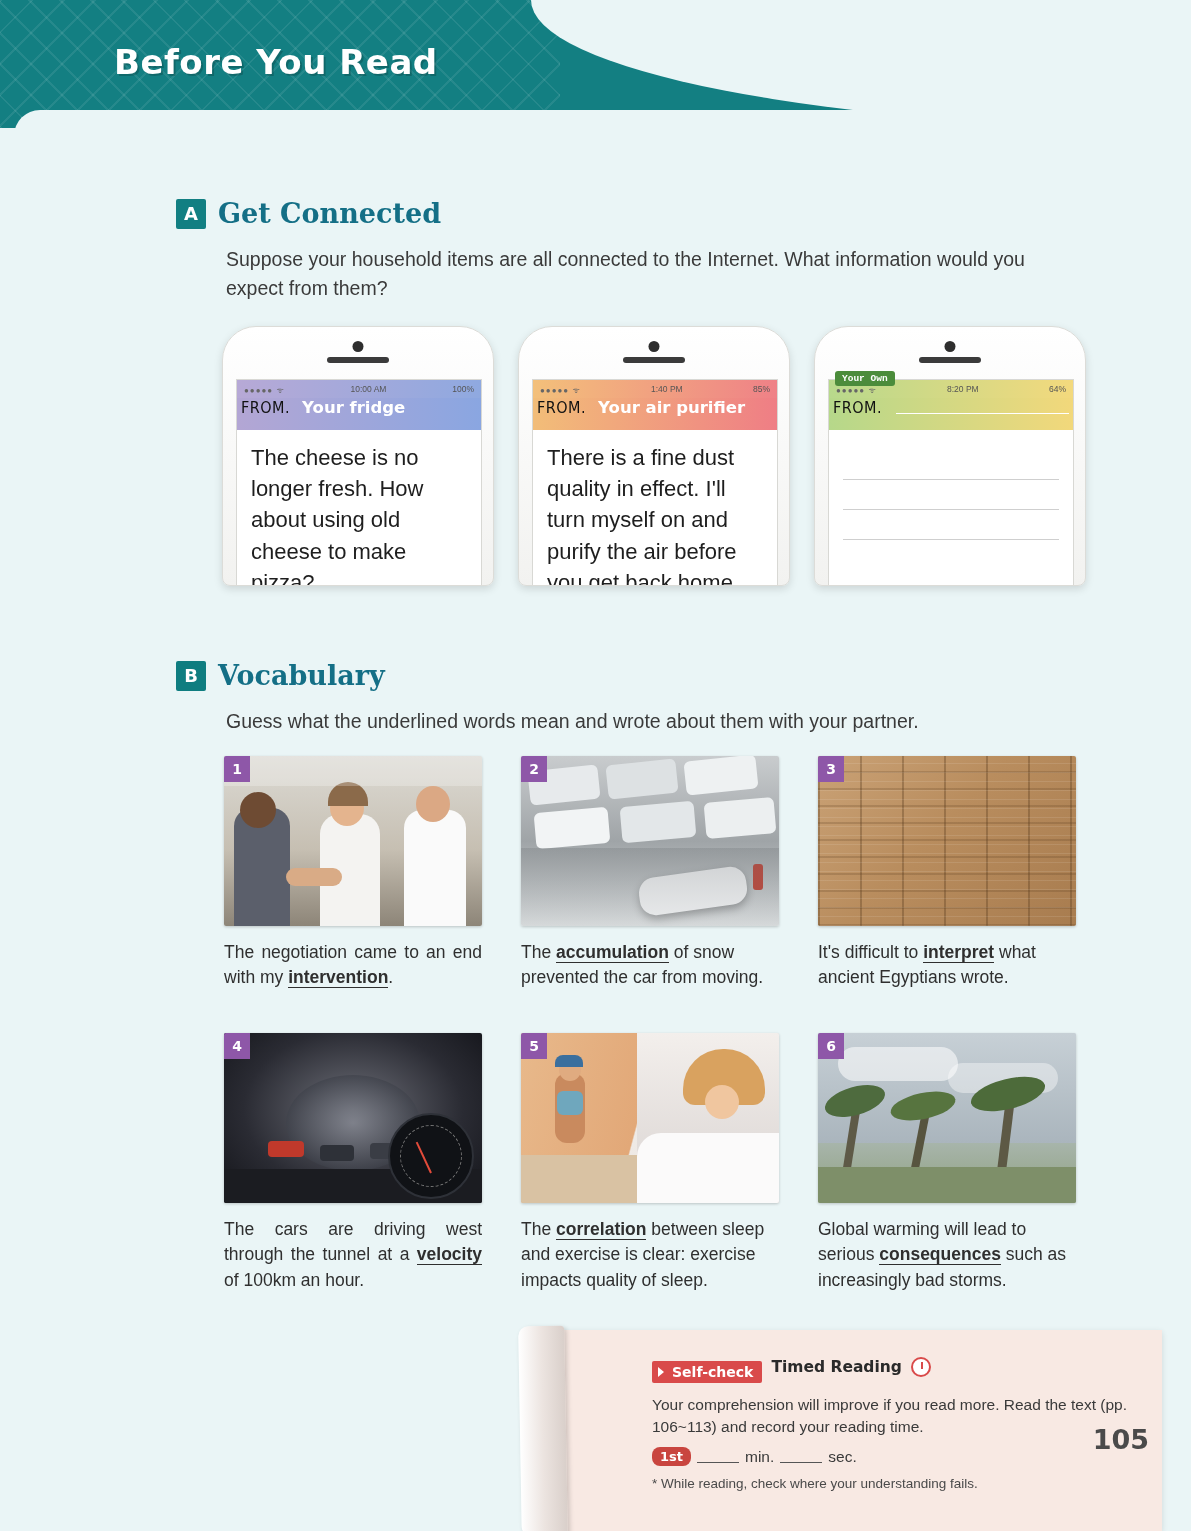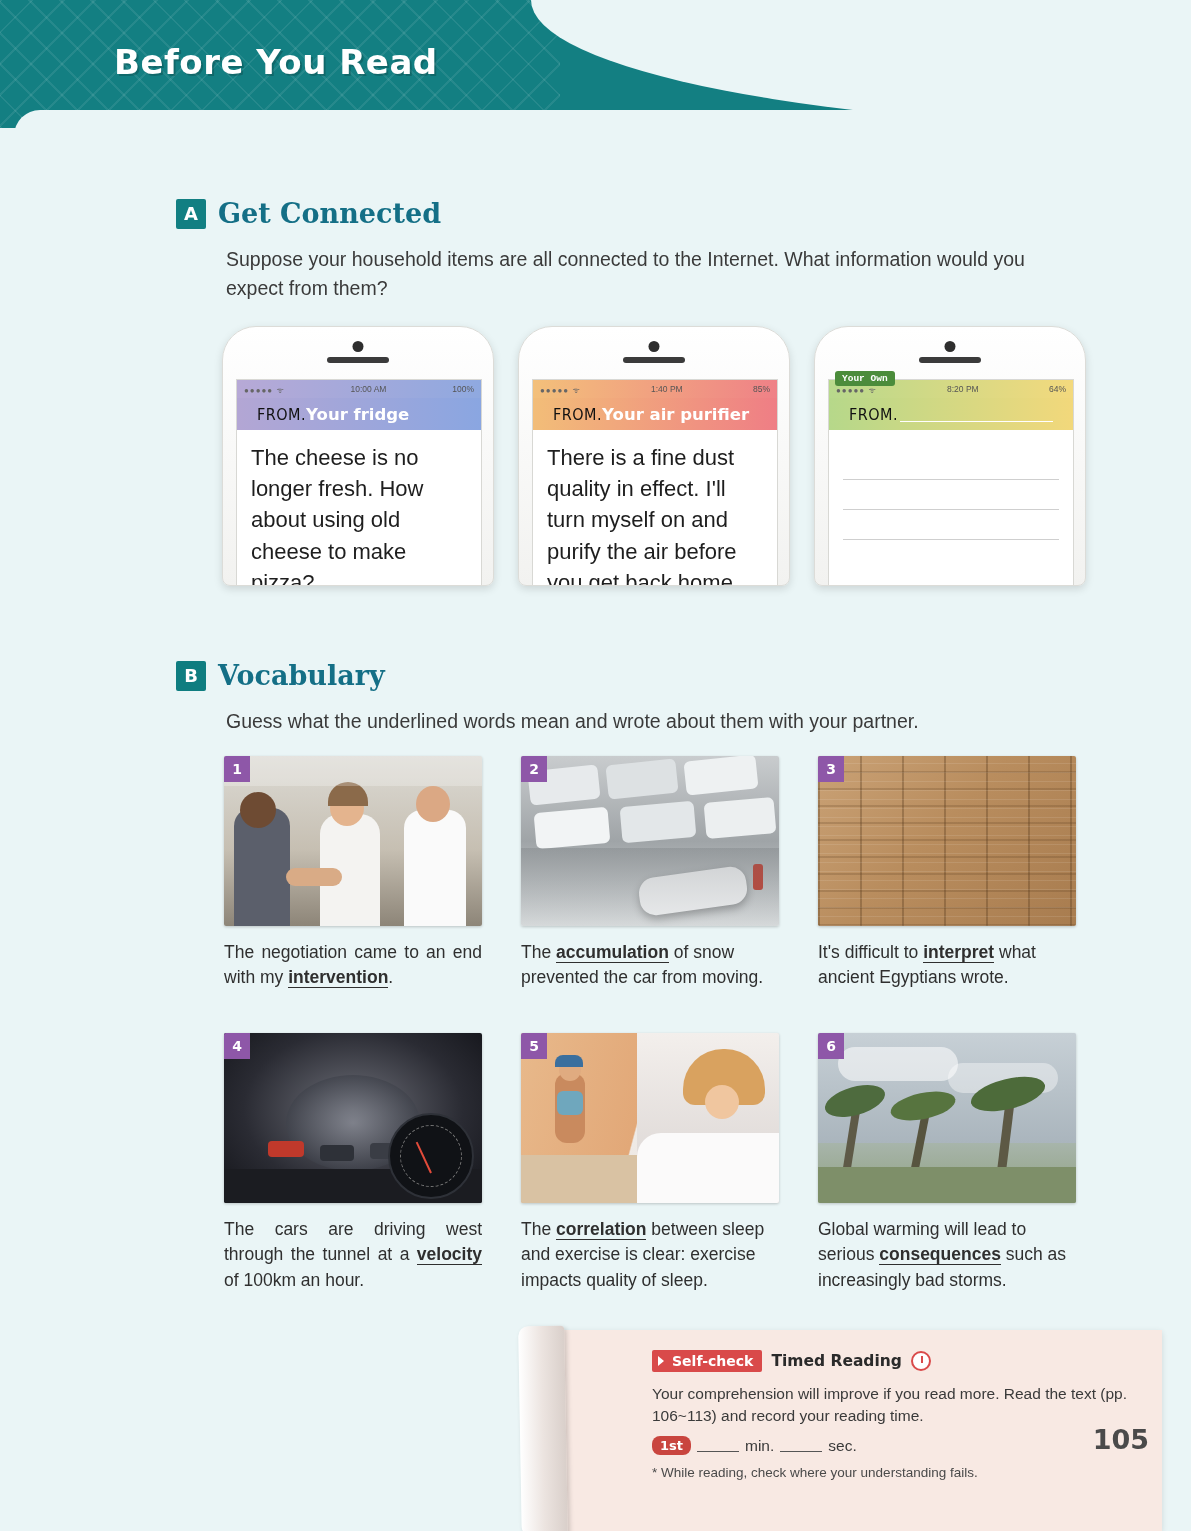--- a/index.html
+++ b/index.html
@@ -147,23 +147,23 @@
     align-items: center;
     justify-content: space-between;
     padding: 0 7px;
     font-size: 8.5px;
     color: #555;
   }
   .dots { letter-spacing: 1px; font-size: 8px; color:#666;}
   .fromline {
     height: 32px;
     display: flex;
-    align-items: center;
-    padding: 0 20px;
-    gap: 0;
+    align-items: flex-start;
+    padding: 0 4px;
+    gap: 12px;
   }
   .from-label {
     font-family: "DejaVu Sans Condensed", "DejaVu Sans", sans-serif;
     font-size: 16px;
     color: #111;
     letter-spacing: .5px;
   }
   .from-value {
     font-family: "DejaVu Sans", sans-serif;
     font-weight: bold;
@@ -290,20 +290,21 @@
   }
   .sc-badge {
     background: #d94a4a;
     color: #fff;
     font-family: "DejaVu Sans", sans-serif;
     font-weight: bold;
     font-size: 14px;
     padding: 3px 9px 3px 20px;
     position: relative;
     border-radius: 2px;
+    margin-top: 11px;
   }
   .sc-badge:before {
     content: "";
     position: absolute;
     left: 6px; top: 6px;
     border-left: 6px solid #fff;
     border-top: 5px solid transparent;
     border-bottom: 5px solid transparent;
   }
   .sc-title {

